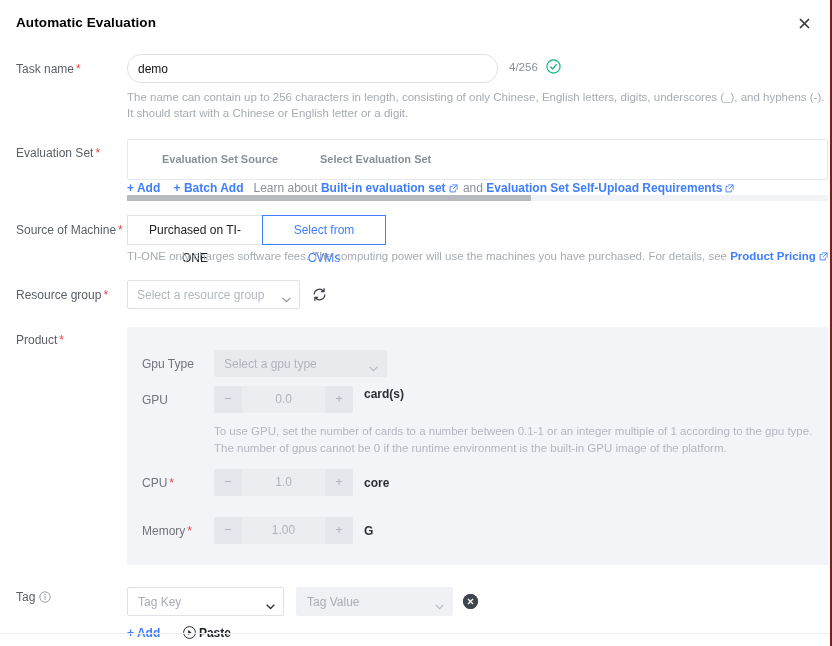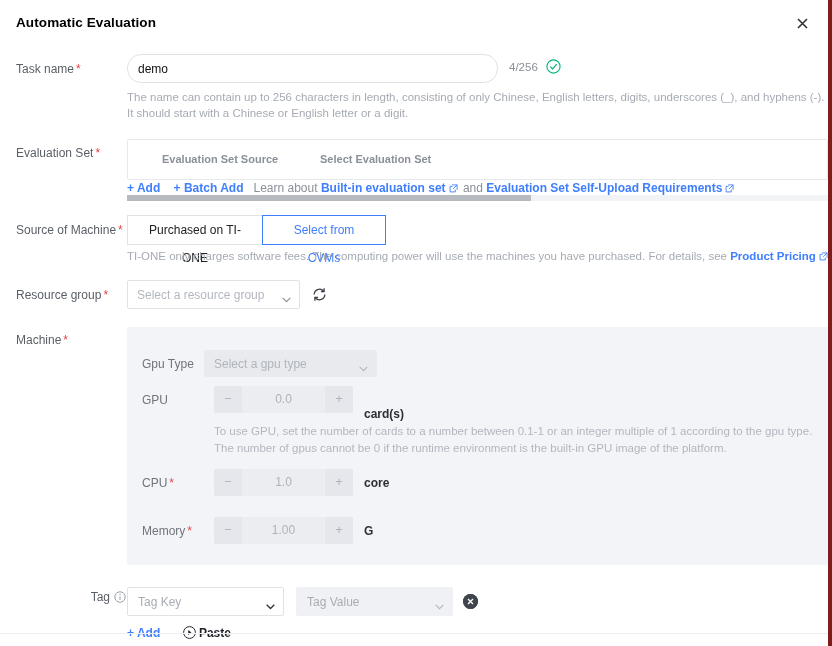--- a/index.html
+++ b/index.html
@@ -16,21 +16,21 @@
     overflow: hidden;
     position: relative;
   }
 
   .dialog {
     position: relative;
     width: 832px;
     height: 646px;
     background: #fff;
     box-sizing: border-box;
-    border-right: 4px solid #7f1d1d;
+    border-right: 2px solid #7f1d1d;
     overflow: hidden;
   }
 
   
   .dlg-header {
     position: absolute;
     top: 0; left: 0; right: 0;
     height: 47px;
   }
   .dlg-title {
@@ -474,43 +474,43 @@
           <path d="M13.8 8.5 A5.3 5.3 0 0 1 4.4 11.8" fill="none" stroke="#3b4047" stroke-width="1.3"></path>
           <path d="M13.1 2.3 L13.1 5.5 L9.9 5.5" fill="none" stroke="#3b4047" stroke-width="1.3"></path>
           <path d="M3.9 14.7 L3.9 11.5 L7.1 11.5" fill="none" stroke="#3b4047" stroke-width="1.3"></path>
         </svg>
       </span>
     </div>
   </div>
 
   <div class="row" style="top:333px;">
     <div class="lbl" style="top:0;">
-      <span>Machine</span><span class="req">*</span>
+      <span>Product</span><span class="req">*</span>
     </div>
   </div>
 
   <div class="res-panel" style="top:327px; height:238px;">
 
     <div class="res-lbl" style="left:15px; top:30px;">Gpu Type</div>
-    <div class="d-sel" style="left:77px; top:23px;">
+    <div class="d-sel" style="left:87px; top:23px;">
       <span class="ph">Select a gpu type</span>
       <span class="chev" style="top:10px;">
         <svg width="9" height="6" viewBox="0 0 9 6">
             <path d="M0.7 0.8 L4.5 4.6 L8.3 0.8" fill="none" stroke="#b4b9c0" stroke-width="1.2"></path>
           </svg>
       </span>
     </div>
 
     <div class="res-lbl" style="left:15px; top:66px;">GPU</div>
     <div class="stepper" style="left:87px; top:59px;">
       <div class="sbtn">−</div>
       <div class="sval">0.0</div>
       <div class="sbtn">+</div>
     </div>
-    <div class="unit" style="left:237px; top:80px;">card(s)</div>
+    <div class="unit" style="left:237px; top:60px;">card(s)</div>
 
     <div class="res-help" style="left:87px; top:96px; width:600px;">To use GPU, set the number of cards to a number between 0.1-1 or an integer multiple of 1 according to the gpu type.</div>
     <div class="res-help" style="left:87px; top:113px; width:600px;">The number of gpus cannot be 0 if the runtime environment is the built-in GPU image of the platform.</div>
 
     <div class="res-lbl" style="left:15px; top:149px;">
       <span>CPU</span><span class="req">*</span>
     </div>
     <div class="stepper" style="left:87px; top:142px;">
       <div class="sbtn">−</div>
       <div class="sval">1.0</div>
@@ -523,21 +523,21 @@
     </div>
     <div class="stepper" style="left:87px; top:190px;">
       <div class="sbtn">−</div>
       <div class="sval">1.00</div>
       <div class="sbtn">+</div>
     </div>
     <div class="unit" style="left:237px; top:197px;">G</div>
   </div>
 
   <div class="row" style="top:590px;">
-    <div class="lbl" style="top:0;text-align:right;">
+    <div class="lbl" style="top:0;">
       <span>Tag</span><span class="info-i"><svg width="12" height="12" viewBox="0 0 12 12">
             <circle cx="6" cy="6" r="5.2" fill="none" stroke="#9aa0a8" stroke-width="1"></circle>
             <circle cx="6" cy="3.4" r="0.7" fill="#9aa0a8"></circle>
             <path d="M6 5.2 V9" stroke="#9aa0a8" stroke-width="1"></path>
           </svg></span>
     </div>
   </div>
 
   <div class="tag-sel disabled" style="left:296px; top:587px; width:157px;">
     <span class="ph">Tag Value</span>

